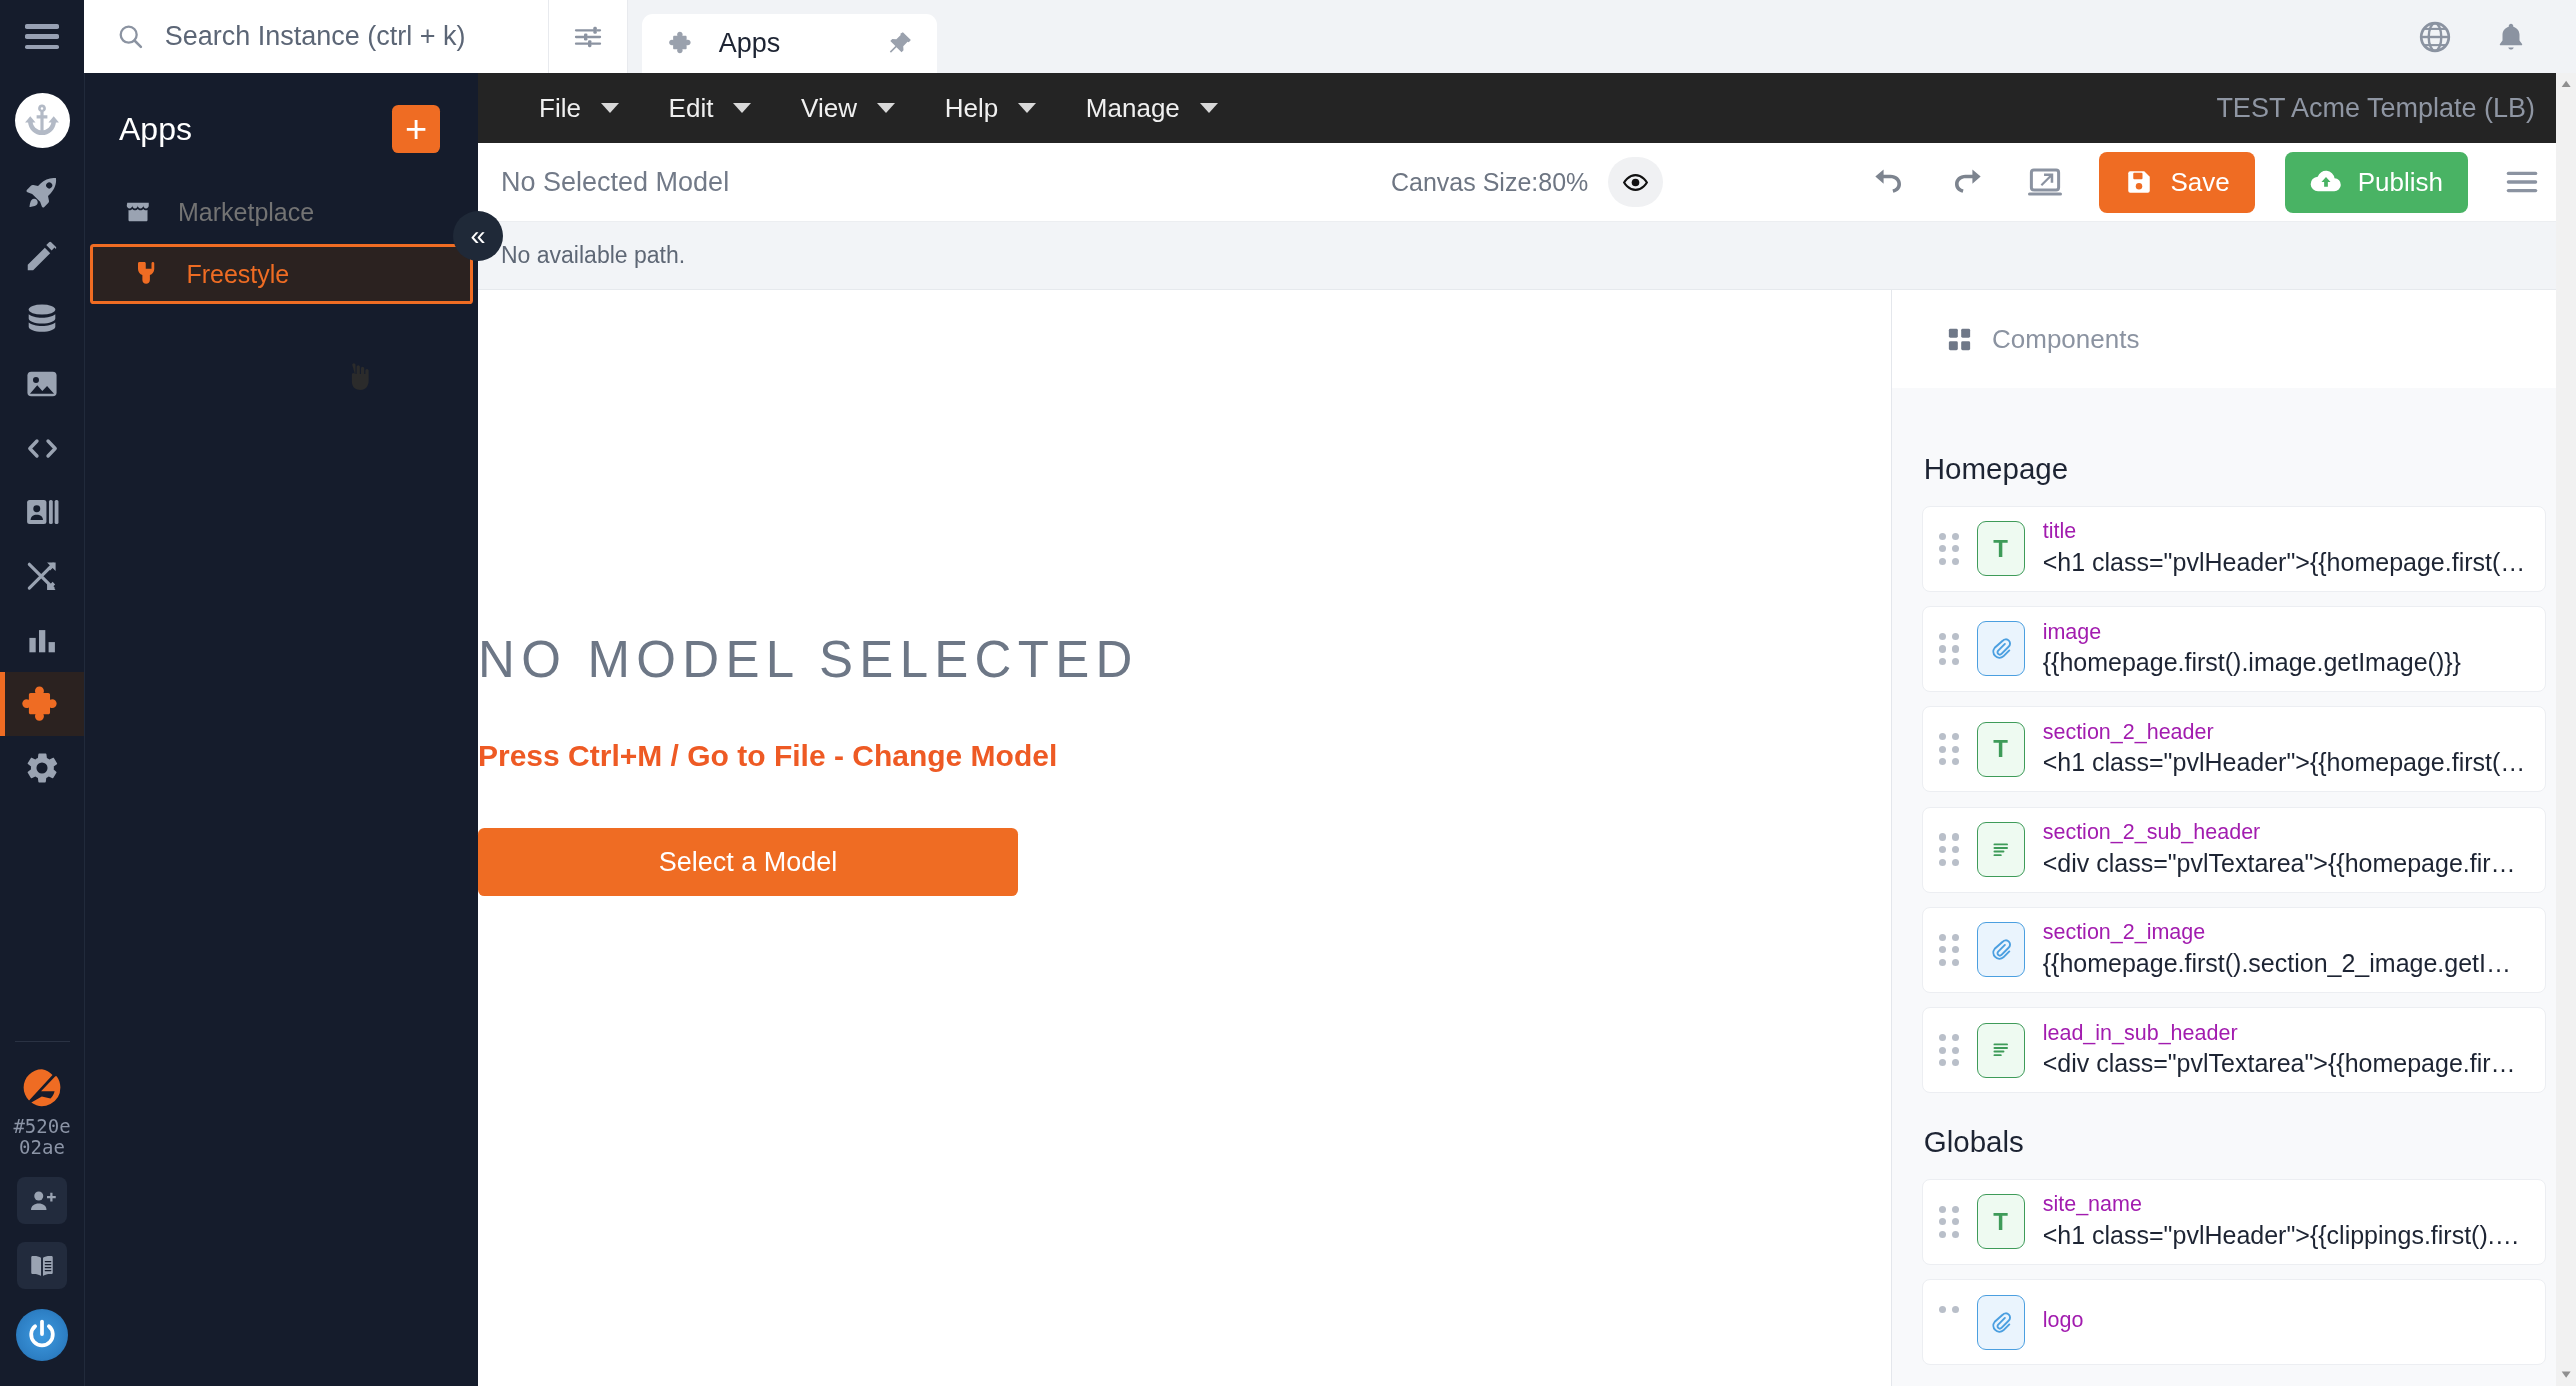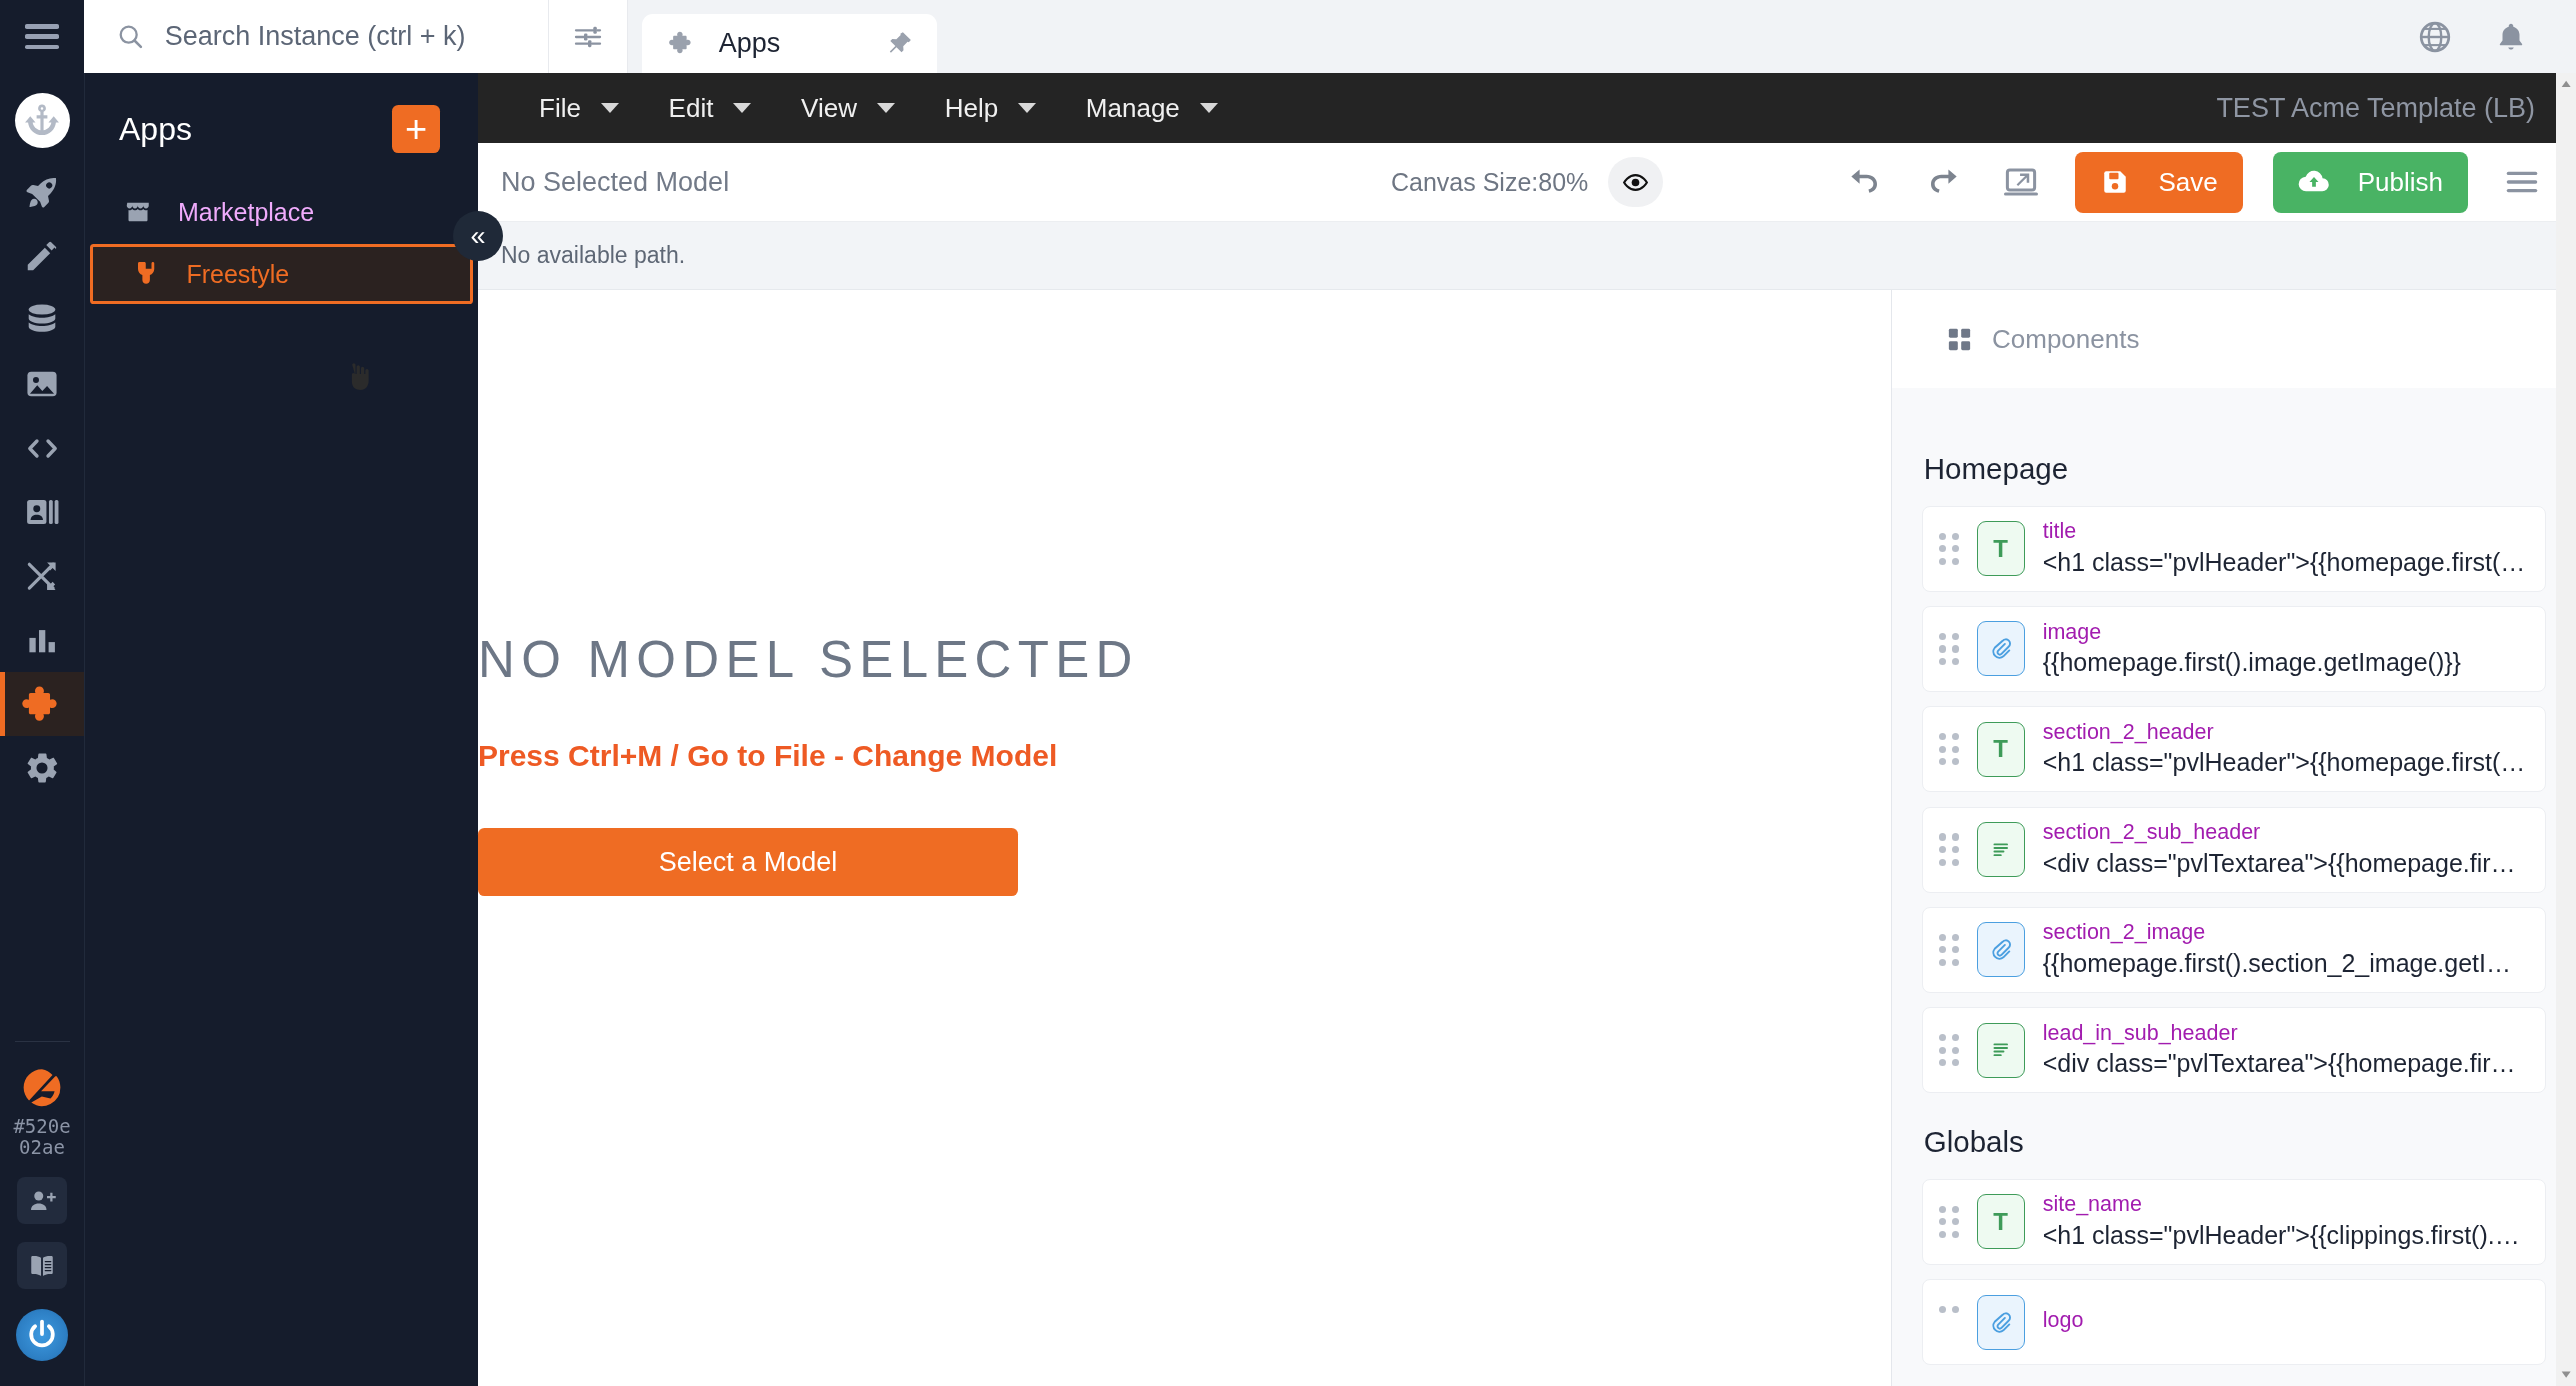--- a/index.html
+++ b/index.html
@@ -82,21 +82,21 @@
   .apps-title { font-size: 32px; color: #ffffff; font-weight: 400; }
   .apps-add {
     width: 48px; height: 48px; background: #ef6c23; border-radius: 6.3px; color: #fff;
     display: flex; align-items: center; justify-content: center; font-size: 38px; line-height: 1;
     cursor: pointer; font-weight: 300;
   }
   .app-item {
     height: 64px; display: flex; align-items: center; gap: 25px; padding-left: 38px;
     cursor: pointer; position: relative;
   }
-  .app-item-label { font-size: 25px; color: #f0abfc; }
+  .app-item-label { font-size: 25px; color: #737373; }
   .app-item.selected {
     background: #2b2220; border: 3.6px solid #ef6c23; border-radius: 3.6px;
     margin: 0 5.4px; height: 60px;
   }
   .app-item.selected .app-item-label { color: #ef6c23; }
   .app-list { margin-top: 27px; }
   .cursor-ptr { position: absolute; left: 258px; top: 286px; pointer-events: none; }
 
   
   .collapse-btn {
@@ -127,21 +127,21 @@
   .tb-left { font-size: 27px; color: #727a88; }
   .tb-center { position: absolute; left: 0; right: 0; display: flex; align-items: center; justify-content: center; gap: 19.7px; pointer-events: none; }
   .canvas-size { font-size: 25px; color: #6e7embed; }
   .eye-pill {
     width: 55px; height: 50px; background: #f0f1f3; border-radius: 27px;
     display: flex; align-items: center; justify-content: center; pointer-events: auto; cursor: pointer;
   }
   .tb-right { margin-left: auto; display: flex; align-items: center; gap: 30px; }
   .icon-btn { width: 48px; height: 48px; display: flex; align-items: center; justify-content: center; cursor: pointer; }
   .btn {
-    height: 61px; border-radius: 8px; display: flex; align-items: center; gap: 28px;
+    height: 61px; border-radius: 8px; display: flex; align-items: center; gap: 16px;
     padding: 0 25px; color: #ffffff; font-size: 26px; cursor: pointer; border: none;
   }
   .btn-save { background: #ef6c23; }
   .btn-publish { background: #49b364; }
 
   .pathbar {
     height: 68px; background: #f2f4f7; display: flex; align-items: center; padding-left: 23px;
     font-size: 23px; color: #5e6775; flex: 0 0 68px; border-bottom: 0.9px solid #e6e9ed;
   }
 

